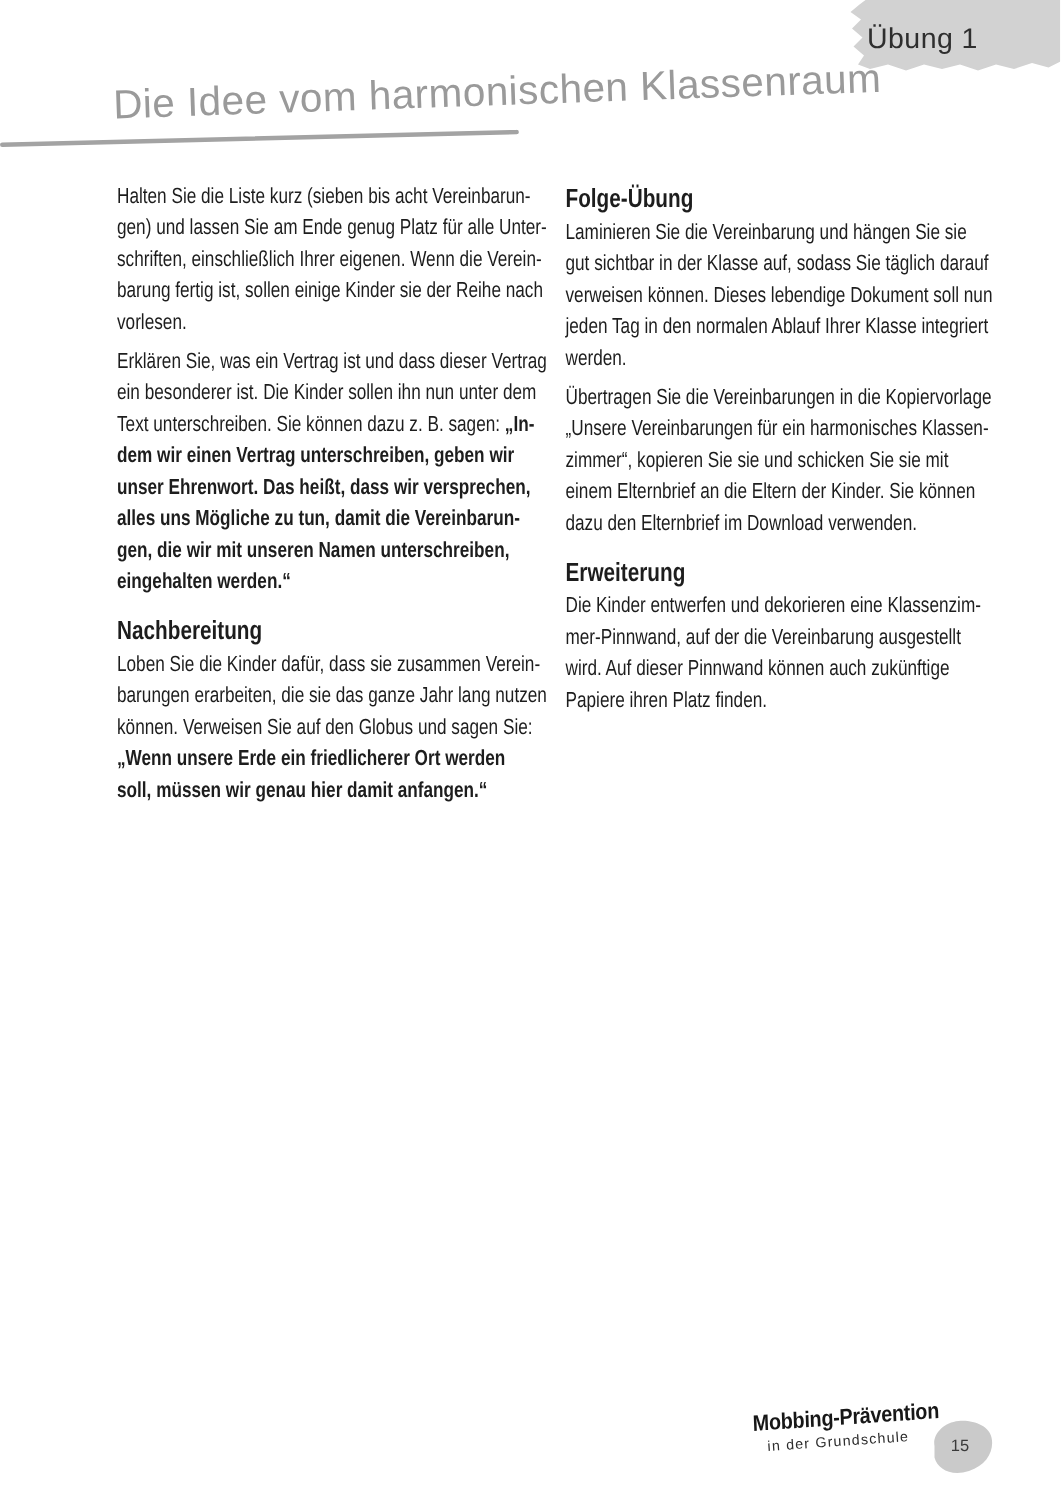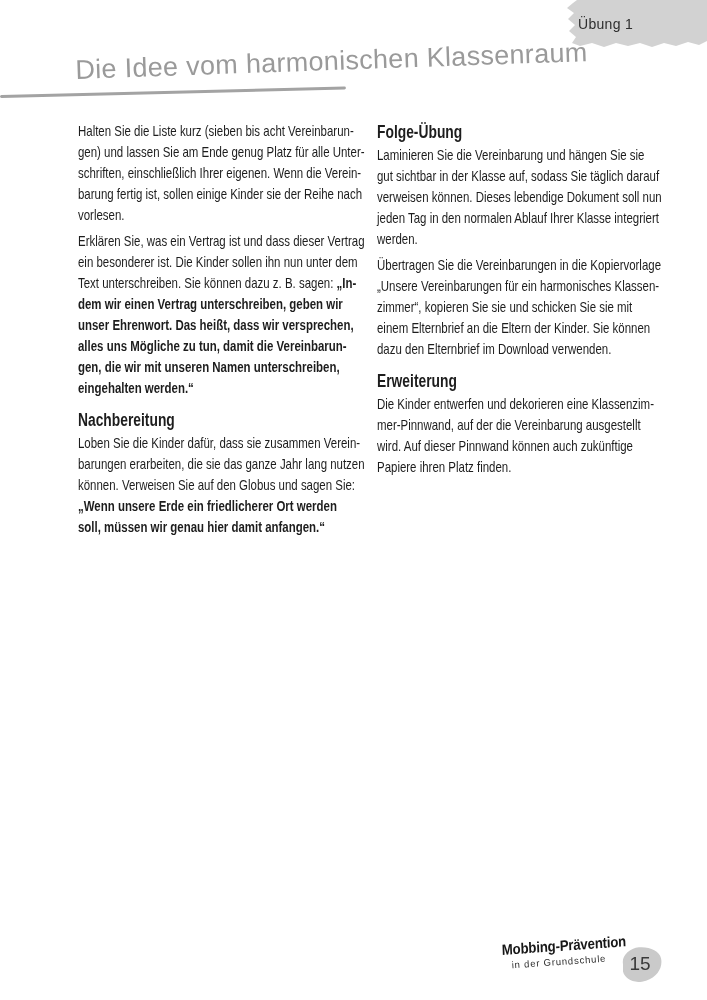--- a/index.html
+++ b/index.html
@@ -18,21 +18,21 @@
     position: absolute;
     top: 0;
     right: 0;
     width: 146px;
     height: 50px;
   }
   .badge-label {
     position: absolute;
     left: 578px;
     top: 16px;
-    font-size: 14px;
+    font-size: 19px;
     letter-spacing: 0.3px;
     color: #2e2e2e;
   }
 
   
   .page-title {
     position: absolute;
     left: 76px;
     top: 55px;
     font-size: 27px;
@@ -114,21 +114,21 @@
     width: 48px;
     height: 40px;
   }
   .pagenum-wrap svg { position: absolute; inset: 0; width: 100%; height: 100%; }
   .pagenum {
     position: absolute;
     inset: 0;
     display: flex;
     align-items: center;
     justify-content: center;
-    font-size: 19px;
+    font-size: 11px;
     color: #3a3a3a;
   }
 </style>
 </head>
 <body>
 
 <div class="page">
 
   <svg class="badge-svg" viewBox="0 0 146 50" preserveAspectRatio="none" aria-hidden="true">
     <polygon fill="#d2d2d2" points="16,0 146,0 146,41 138,45 127,42 115,46 103,43 91,47 79,43 67,46 55,43 43,47 31,43 19,46 11,43 15,37 8,31 14,25 7,19 13,13 6,8 12,3"></polygon>

